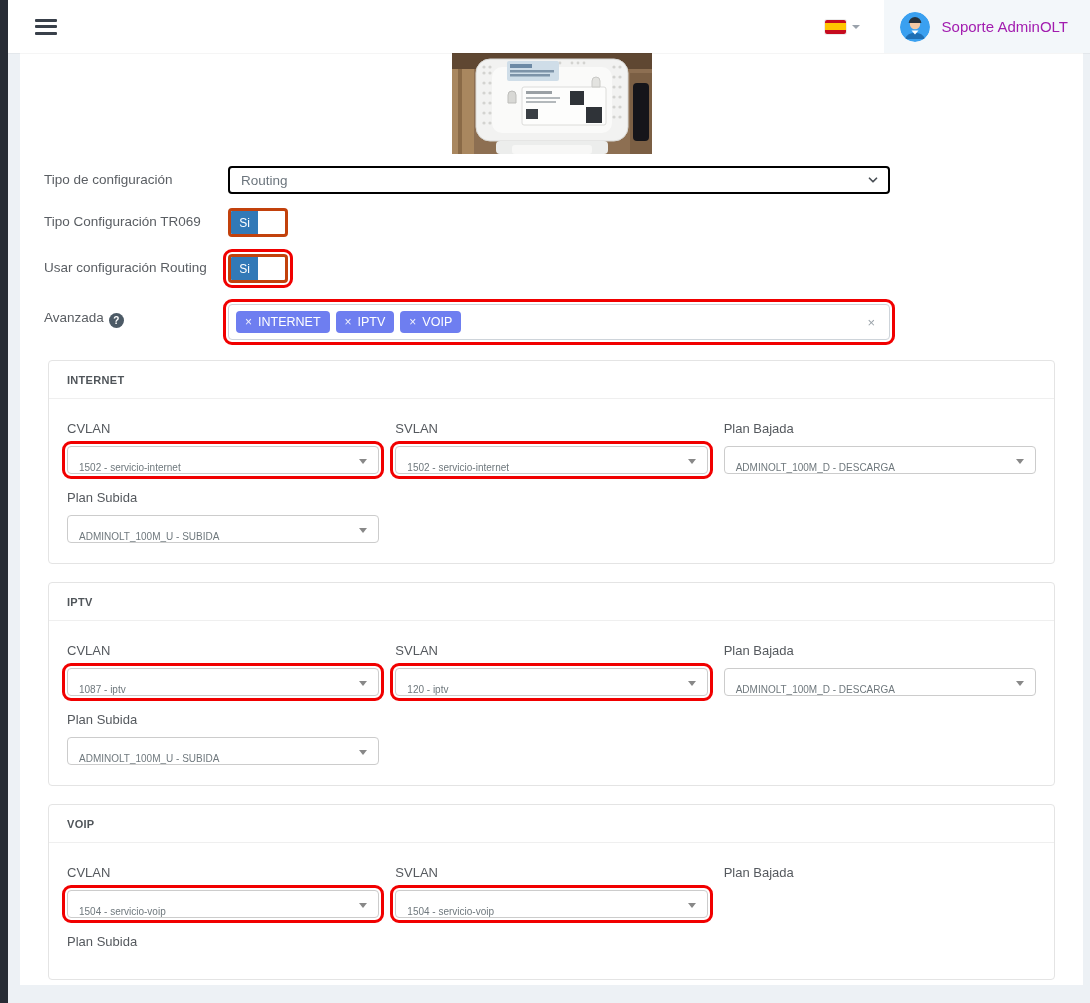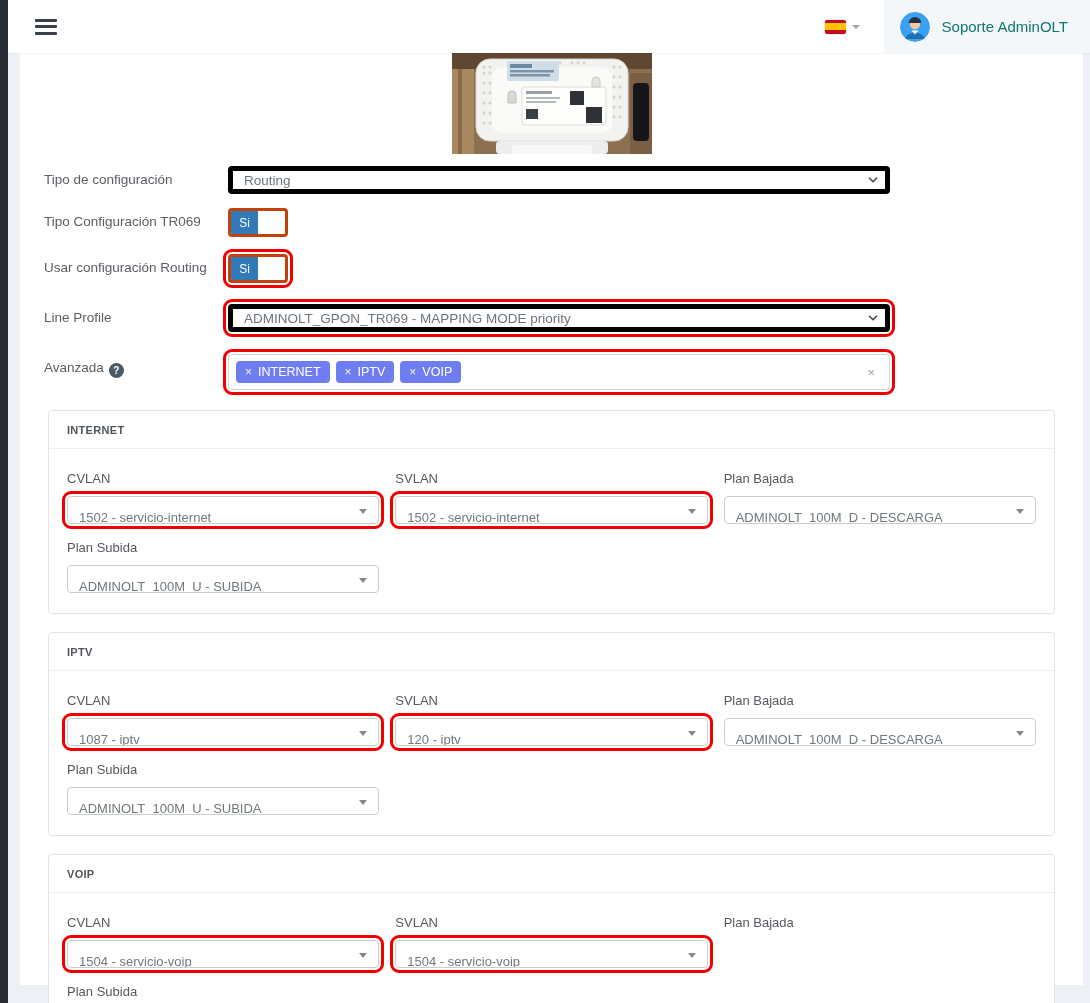--- a/index.html
+++ b/index.html
@@ -14,33 +14,33 @@
             display:flex; align-items:center; box-shadow:0 1px 0 rgba(0,0,0,.04); }
   .hamburger { margin-left:27px; width:22px; height:16px; display:flex; flex-direction:column; justify-content:space-between; cursor:pointer; }
   .hamburger span { display:block; height:3px; background:#39404a; border-radius:1px; }
   .topbar-right { margin-left:auto; display:flex; align-items:center; height:100%; }
   .lang { display:flex; align-items:center; gap:6px; margin-right:24px; cursor:pointer; }
   .flag { width:21px; height:14px; border-radius:2px; overflow:hidden; display:block;
           background:linear-gradient(#c60b1e 0 25%, #ffc400 25% 75%, #c60b1e 75% 100%); box-shadow:0 0 0 1px rgba(0,0,0,.08); }
   .caret-sm { width:0; height:0; border-left:4px solid transparent; border-right:4px solid transparent; border-top:4px solid #9aa2ab; }
   .userbox { height:100%; background:#f3f7fa; display:flex; align-items:center; padding:0 22px 0 16px; min-width:182px; }
   .avatar { width:30px; height:30px; border-radius:50%; overflow:hidden; flex:0 0 auto; }
-  .username { margin-left:12px; color:#0f766e; font-size:15px; white-space:nowrap; }
+  .username { margin-left:12px; color:#a21caf; font-size:15px; white-space:nowrap; }
 
   
   .card { position:absolute; left:20px; top:53px; right:7px; bottom:18px; background:#fff; }
 
   .photo { display:block; margin:0 auto; width:200px; height:101px; }
 
   .form { padding-top:12px; }
   .frow { display:flex; align-items:flex-start; padding-left:24px; margin-bottom:14px; }
   .flabel { width:184px; padding-top:6px; font-size:13.5px; color:#5a5e63; flex:0 0 auto; }
   .fctrl { width:662px; position:relative; }
 
-  .nselect { width:100%; height:28px; border:5px solid #000000; border-radius:4px; background:#fff;
+  .nselect { width:100%; height:28px; border:2px solid #000000; border-radius:4px; background:#fff;
              display:flex; align-items:center; padding:0 30px 0 11px; font-size:13.5px; color:#6c757d; cursor:pointer; }
   .nselect .chev { position:absolute; right:10px; top:7px; }
 
   .toggle { width:60px; height:29px; border:3px solid #c2410c; border-radius:4px; background:#fff; overflow:hidden; display:flex; cursor:pointer; }
   .toggle .on { width:50%; background:#3279b7; color:#fff; font-size:12px; display:flex; align-items:center; justify-content:center; }
 
   .hl { outline:3px solid #f10000; outline-offset:2px; }
 
   .mselect { width:100%; min-height:36px; border:1px solid #ced4da; border-radius:4px; background:#fff;
              display:flex; align-items:center; padding:4px 12px 4px 7px; cursor:text; }
@@ -51,21 +51,21 @@
 
   .help { display:inline-flex; width:15px; height:15px; border-radius:50%; background:#4c5a66; color:#fff;
           font-size:10px; align-items:center; justify-content:center; vertical-align:-2px; margin-left:5px; font-weight:bold; }
 
   
   .sec { margin:18px 28px 0 28px; border:1px solid #e4e4e4; border-radius:4px; background:#fff; }
   .sec-h { padding:13px 18px 12px 18px; font-size:11px; font-weight:bold; color:#50555a; letter-spacing:.3px; border-bottom:1px solid #efefef; }
   .sec-b { padding:6px 18px 20px 18px; display:grid; grid-template-columns:1fr 1fr 1fr; column-gap:16px; }
   .grp-label { font-size:13px; color:#55595e; margin:16px 0 10px 0; }
   .s2 { position:relative; height:28px; border:1px solid #ccc; border-radius:4px; background:#fff;
-        display:flex; align-items:center; padding:15px 26px 0 11px; font-size:13px; color:#6f787d; cursor:pointer; white-space:nowrap; overflow:hidden; }
+        display:flex; align-items:center; padding:15px 26px 0 11px; font-size:10px; color:#6f787d; cursor:pointer; white-space:nowrap; overflow:hidden; }
   .s2 .tri { position:absolute; right:11px; top:12px; width:0; height:0;
              border-left:4px solid transparent; border-right:4px solid transparent; border-top:5px solid #888; }
 </style>
 </head>
 <body>
 
 <div class="side-strip"></div>
 
 <div class="topbar">
   <div class="hamburger">
@@ -183,33 +183,20 @@
 
     <div class="frow" style="margin-bottom:21px;">
       <div class="flabel">Usar configuración Routing</div>
       <div class="fctrl">
         <div class="toggle hl">
           <span class="on">Si</span>
         </div>
       </div>
     </div>
 
-    <div class="frow" style="margin-bottom:22px;">
-      <div class="flabel">Line Profile</div>
-      <div class="fctrl">
-        <div class="nselect hl">
-          <span>ADMINOLT_GPON_TR069 - MAPPING MODE priority</span>
-          <span class="chev">
-            <svg width="14" height="14" viewBox="0 0 24 24" fill="none" stroke="#4a5056" stroke-width="3" stroke-linecap="round" stroke-linejoin="round">
-                <polyline points="6 9 12 15 18 9"></polyline>
-              </svg>
-          </span>
-        </div>
-      </div>
-    </div>
 
     <div class="frow" style="margin-bottom:20px;">
       <div class="flabel">
         <span>Avanzada</span><span class="help">?</span>
       </div>
       <div class="fctrl">
         <div class="mselect hl">
           <span class="tag">
               <span class="x">×</span>
               <span>INTERNET</span>

